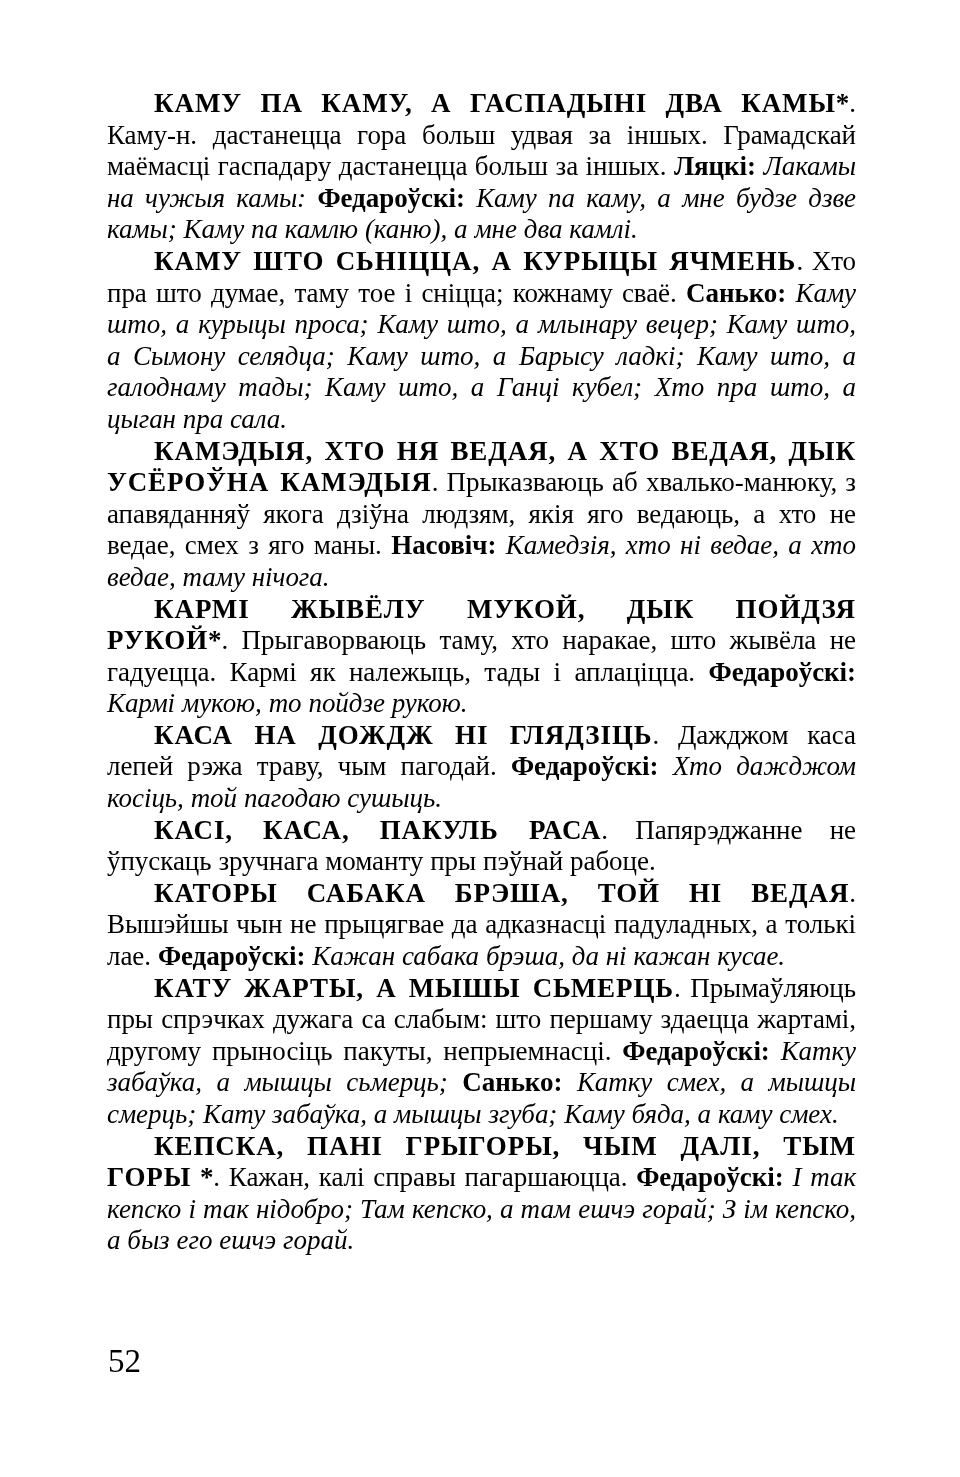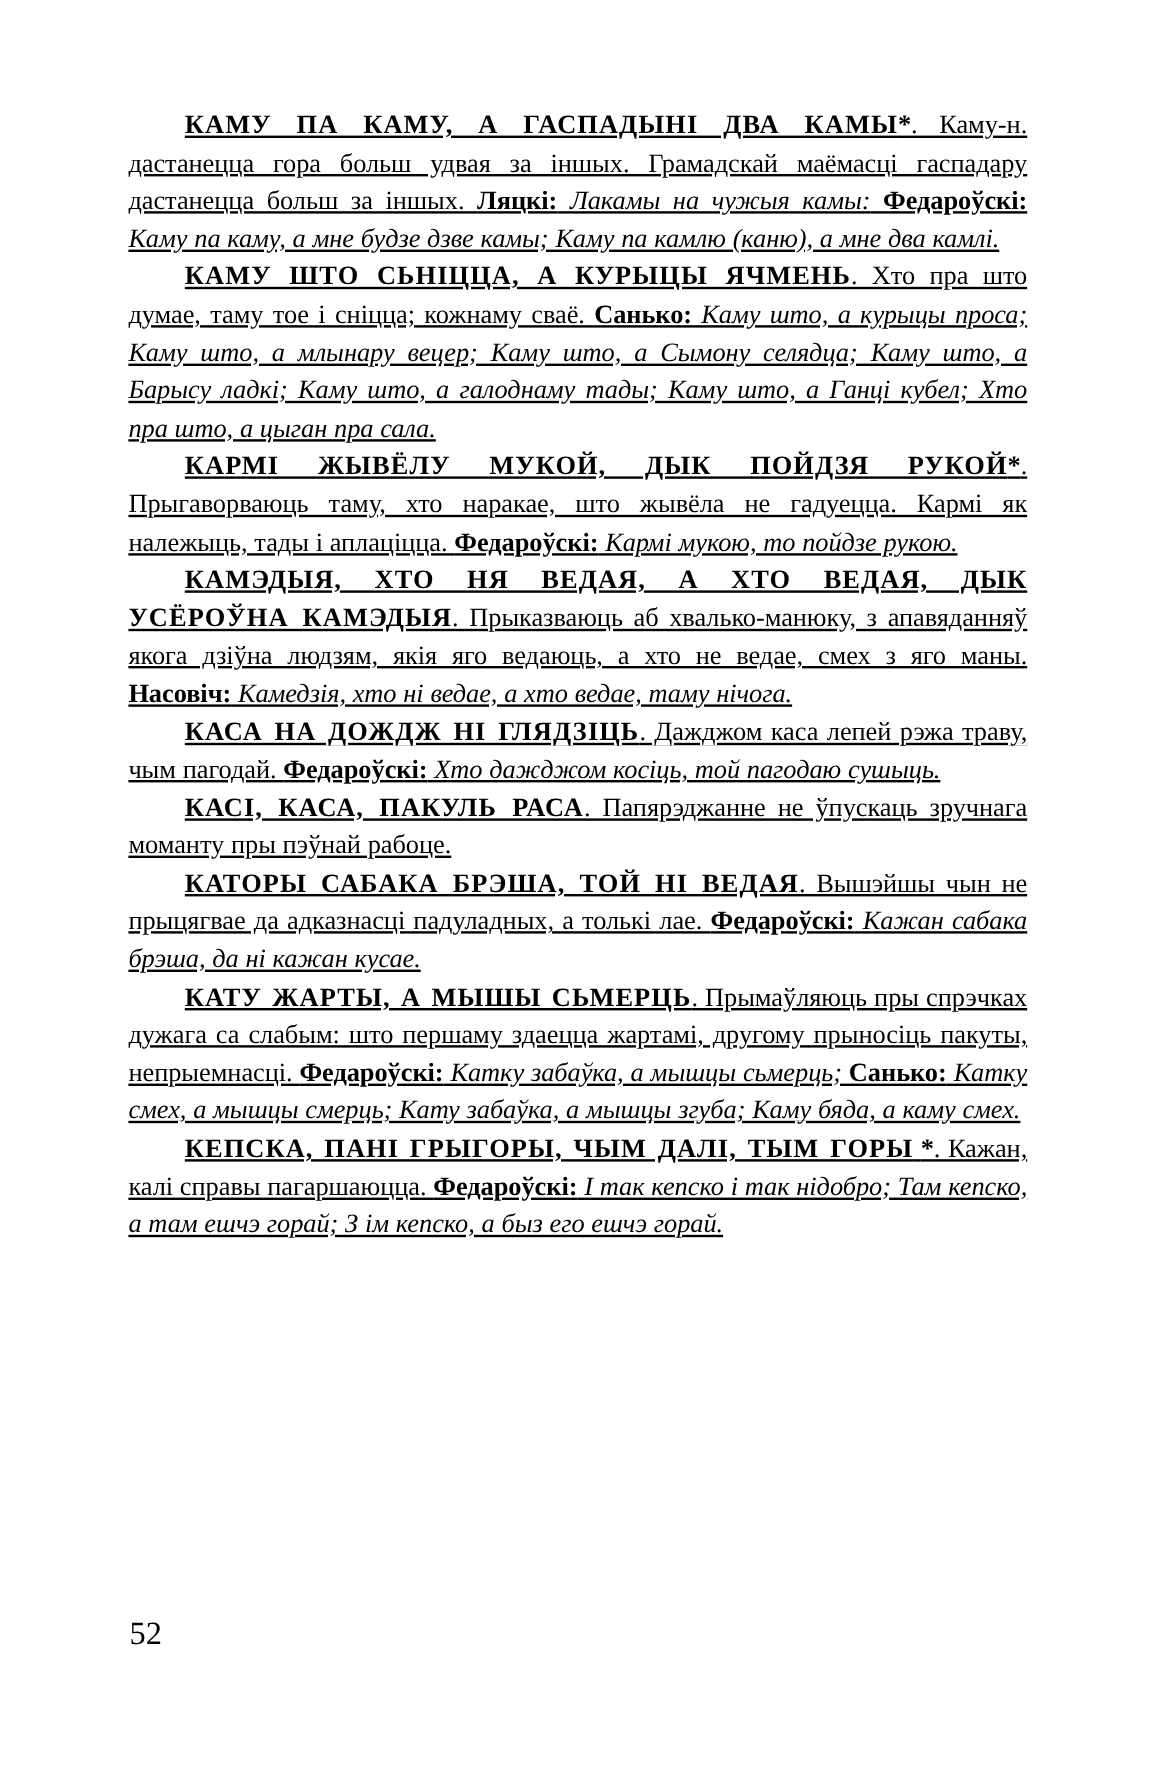--- a/index.html
+++ b/index.html
@@ -33,26 +33,25 @@
     top: 88px;
     width: 749px;
   }
 
   .entry {
     margin: 0;
     padding: 0;
     text-align: justify;
     text-justify: inter-word;
     text-indent: 47px;
-    font-size: 22px;
+    font-size: 27px;
     line-height: 31.6px;
     letter-spacing: -0.05px;
     word-spacing: 0.2px;
     hyphens: manual;
-    text-decoration: underline;
   }
 
   
   .entry:last-child {
     margin-bottom: 0;
   }
 
   .hw {
     font-weight: bold;
     letter-spacing: 0.9px;
@@ -68,21 +67,21 @@
   }
 
   .star {
     font-weight: bold;
   }
 
   #folio {
     position: absolute;
     left: 108px;
     top: 1345px;
-    font-size: 27px;
+    font-size: 33px;
     line-height: 32px;
     font-family: "Liberation Serif", "DejaVu Serif", serif;
     color: #000000;
   }
 </style>
 </head>
 <body>
 
 <div id="page">
 
@@ -91,25 +90,25 @@
     <p class="entry">
       <span class="hw">КАМУ ПА КАМУ, А ГАСПАДЫНІ ДВА КАМЫ</span><span class="star">*</span><span>. Каму-н. дастанецца гора больш удвая за іншых. Грамадскай маёмасці гаспадару дастанецца больш за іншых. </span><span class="src">Ляцкі:</span><span class="var"> Лакамы на чужыя камы:</span><span class="src"> Федароўскі:</span><span class="var"> Каму па каму, а мне будзе дзве камы; Каму па камлю (каню), а мне два камлі.</span>
     </p>
 
 
     <p class="entry">
       <span class="hw">КАМУ ШТО СЬНІЦЦА, А КУРЫЦЫ ЯЧМЕНЬ</span><span>. Хто пра што думае, таму тое і сніцца; кожнаму сваё. </span><span class="src">Санько:</span><span class="var"> Каму што, а курыцы проса; Каму што, а млынару вецер; Каму што, а Сымону селядца; Каму што, а Барысу ладкі; Каму што, а галоднаму тады; Каму што, а Ганці кубел; Хто пра што, а цыган пра сала.</span>
     </p>
 
     <p class="entry">
-      <span class="hw">КАРМІ ЖЫВЁЛУ МУКОЙ, ДЫК ПОЙДЗЯ РУКОЙ</span><span class="star">*</span><span>. Прыгаворваюць таму, хто наракае, што жывёла не гадуецца. Кармі як належыць, тады і аплаціцца. </span><span class="src">Федароўскі:</span><span class="var"> Кармі мукою, то пойдзе рукою.</span>
+      <span class="hw">КАМЭДЫЯ, ХТО НЯ ВЕДАЯ, А ХТО ВЕДАЯ, ДЫК УСЁРОЎНА КАМЭДЫЯ</span><span>. Прыказваюць аб хвалько-манюку, з апавяданняў якога дзіўна людзям, якія яго ведаюць, а хто не ведае, смех з яго маны. </span><span class="src">Насовіч:</span><span class="var"> Камедзія, хто ні ведае, а хто ведае, таму нічога.</span>
     </p>
 
     <p class="entry">
-      <span class="hw">КАМЭДЫЯ, ХТО НЯ ВЕДАЯ, А ХТО ВЕДАЯ, ДЫК УСЁРОЎНА КАМЭДЫЯ</span><span>. Прыказваюць аб хвалько-манюку, з апавяданняў якога дзіўна людзям, якія яго ведаюць, а хто не ведае, смех з яго маны. </span><span class="src">Насовіч:</span><span class="var"> Камедзія, хто ні ведае, а хто ведае, таму нічога.</span>
+      <span class="hw">КАРМІ ЖЫВЁЛУ МУКОЙ, ДЫК ПОЙДЗЯ РУКОЙ</span><span class="star">*</span><span>. Прыгаворваюць таму, хто наракае, што жывёла не гадуецца. Кармі як належыць, тады і аплаціцца. </span><span class="src">Федароўскі:</span><span class="var"> Кармі мукою, то пойдзе рукою.</span>
     </p>
 
     <p class="entry">
       <span class="hw">КАСА НА ДОЖДЖ НІ ГЛЯДЗІЦЬ</span><span>. Дажджом каса лепей рэжа траву, чым пагодай. </span><span class="src">Федароўскі:</span><span class="var"> Хто дажджом косіць, той пагодаю сушыць.</span>
     </p>
 
     <p class="entry">
       <span class="hw">КАСІ, КАСА, ПАКУЛЬ РАСА</span><span>. Папярэджанне не ўпускаць зручнага моманту пры пэўнай рабоце.</span>
     </p>
 

